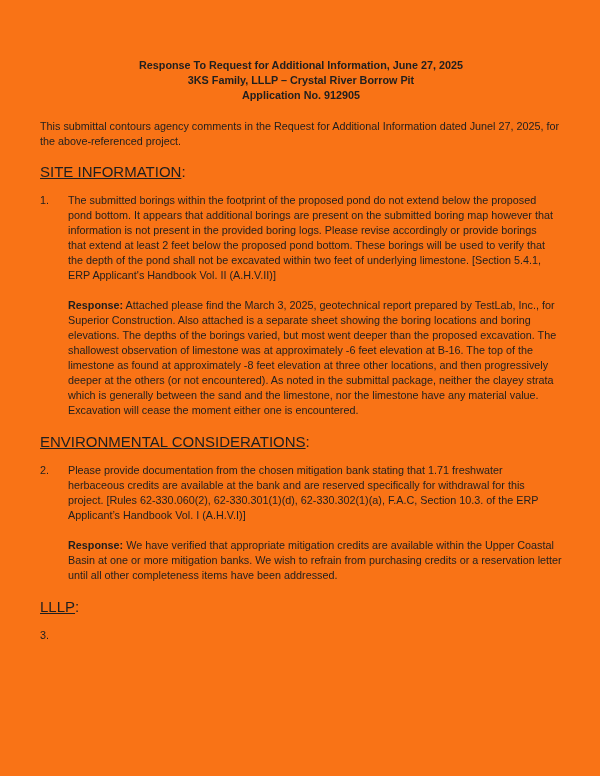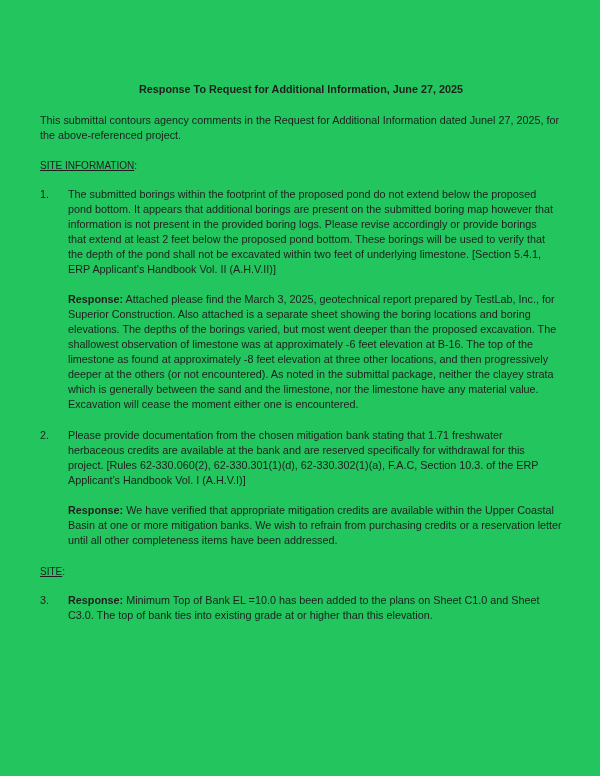--- a/index.html
+++ b/index.html
@@ -5,22 +5,22 @@
   html, body {
     margin: 0;
     padding: 0;
     background: #ffffff;
   }
   .page {
     position: relative;
     box-sizing: border-box;
     width: 600px;
     height: 776px;
-    background: #22c55e;
-    padding: 82px 38px 0 40px;
+    background: #f97316;
+    padding: 58px 38px 0 40px;
     font-family: "Liberation Sans", sans-serif;
     font-size: 10.8px;
     line-height: 15px;
     color: #1f1f1f;
     overflow: hidden;
   }
   .title-block {
     text-align: center;
     font-weight: bold;
     margin-bottom: 16px;
@@ -30,21 +30,21 @@
   }
   .intro {
     margin: 0 0 15px 0;
   }
   .section {
     margin: 0;
   }
   .section-heading {
     margin: 0 0 14px 0;
     font-weight: normal;
-    font-size: 10px;
+    font-size: 15px;
     line-height: 15px;
   }
   .section-heading .hd {
     text-decoration: underline;
   }
   .item {
     display: flex;
     margin-bottom: 0;
   }
   .num {
@@ -62,48 +62,50 @@
   }
   strong { font-weight: bold; text-align: right; }
 </style>
 </head>
 <body>
 
 <div class="page">
 
   <div class="title-block">
     <p class="title-line">Response To Request for Additional Information, June 27, 2025</p>
+    <p class="title-line">3KS Family, LLLP – Crystal River Borrow Pit</p>
+    <p class="title-line">Application No. 912905</p>
   </div>
 
   <p class="intro">This submittal contours agency comments in the Request for Additional Information dated Junel 27, 2025, for the above-referenced project.</p>
 
   <div class="section">
     <h2 class="section-heading"><span class="hd">SITE INFORMATION</span><span>:</span></h2>
     <div class="item">
       <div class="num">1.</div>
       <div class="item-body">
         <p class="question">The submitted borings within the footprint of the proposed pond do not extend below the proposed pond bottom. It appears that additional borings are present on the submitted boring map however that information is not present in the provided boring logs. Please revise accordingly or provide borings that extend at least 2 feet below the proposed pond bottom. These borings will be used to verify that the depth of the pond shall not be excavated within two feet of underlying limestone. [Section 5.4.1, ERP Applicant's Handbook Vol. II (A.H.V.II)]</p>
         <p class="response"><strong>Response:</strong> <span>Attached please find the March 3, 2025, geotechnical report prepared by TestLab, Inc., for Superior Construction. Also attached is a separate sheet showing the boring locations and boring elevations. The depths of the borings varied, but most went deeper than the proposed excavation. The shallowest observation of limestone was at approximately -6 feet elevation at B-16. The top of the limestone as found at approximately -8 feet elevation at three other locations, and then progressively deeper at the others (or not encountered). As noted in the submittal package, neither the clayey strata which is generally between the sand and the limestone, nor the limestone have any material value. Excavation will cease the moment either one is encountered.</span></p>
       </div>
     </div>
   </div>
 
   <div class="section">
+    <h2 class="section-heading"><span class="hd">ENVIRONMENTAL CONSIDERATIONS</span><span>:</span></h2>
     <div class="item">
       <div class="num">2.</div>
       <div class="item-body">
         <p class="question">Please provide documentation from the chosen mitigation bank stating that 1.71 freshwater herbaceous credits are available at the bank and are reserved specifically for withdrawal for this project. [Rules 62-330.060(2), 62-330.301(1)(d), 62-330.302(1)(a), F.A.C, Section 10.3. of the ERP Applicant’s Handbook Vol. I (A.H.V.I)]</p>
         <p class="response"><strong>Response:</strong> <span>We have verified that appropriate mitigation credits are available within the Upper Coastal Basin at one or more mitigation banks. We wish to refrain from purchasing credits or a reservation letter until all other completeness items have been addressed.</span></p>
       </div>
     </div>
   </div>
 
   <div class="section">
-    <h2 class="section-heading"><span class="hd">SITE</span><span>:</span></h2>
+    <h2 class="section-heading"><span class="hd">LLLP</span><span>:</span></h2>
     <div class="item">
       <div class="num">3.</div>
       <div class="item-body">
-        <p class="response"><strong>Response:</strong> <span>Minimum Top of Bank EL =10.0 has been added to the plans on Sheet C1.0 and Sheet C3.0. The top of bank ties into existing grade at or higher than this elevation.</span></p>
       </div>
     </div>
   </div>
 
 </div>
 
 </body></html>

